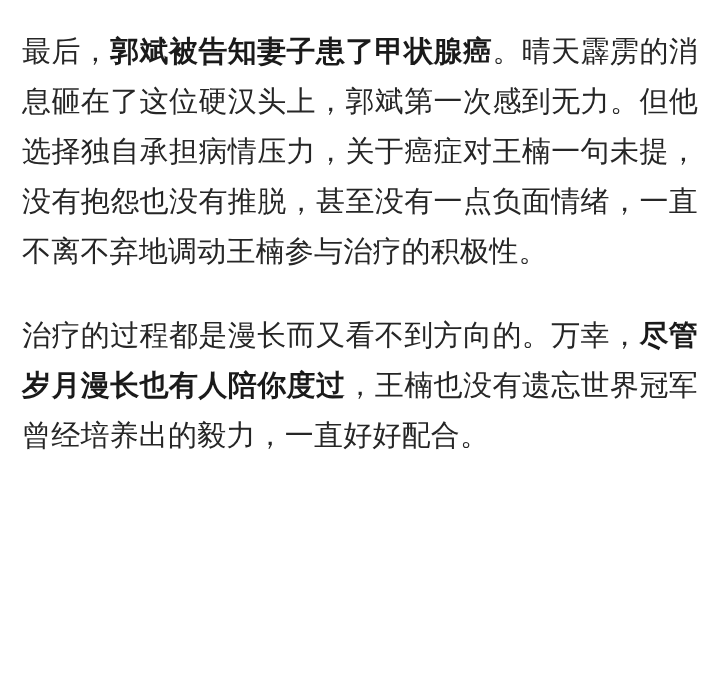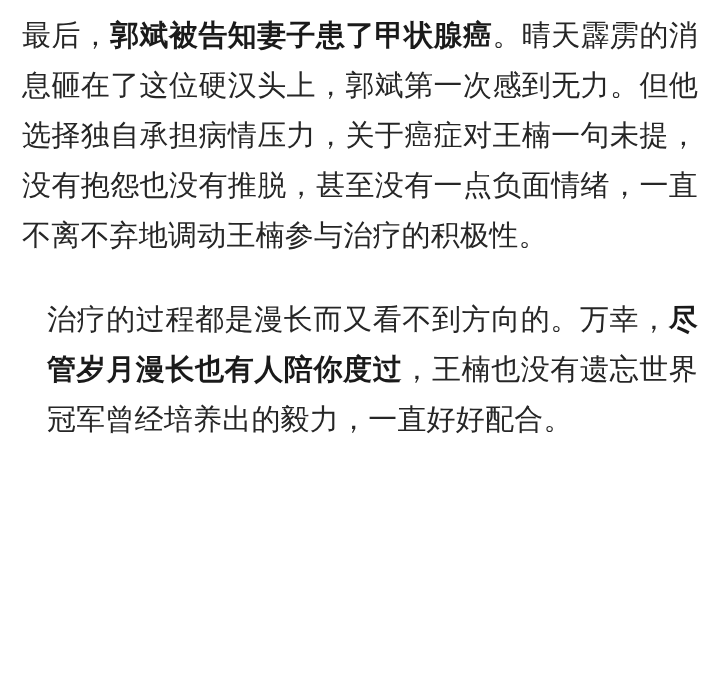--- a/index.html
+++ b/index.html
@@ -9,35 +9,34 @@
   }
   body {
     width: 720px;
     height: 680px;
     overflow: hidden;
     font-family: "Liberation Sans", "DejaVu Sans", sans-serif;
   }
   .article {
     box-sizing: border-box;
     width: 720px;
-    padding: 10px 22px 0 22px;
+    padding: 26px 22px 0 22px;
   }
   .para {
     font-size: 29px;
     line-height: 50px;
     color: #262626;
     letter-spacing: 0.2px;
     margin: 0 0 34px 0;
     text-align: justify;
     text-justify: inter-character;
     word-break: break-all;
   }
   .para:last-child {
     margin-bottom: 0;
-    margin-left: 25px;
   }
   .para.bold-para {
     font-weight: bold;
     color: #1a1a1a;
   }
   .b {
     font-weight: bold;
     color: #1a1a1a;
   }
 </style>

